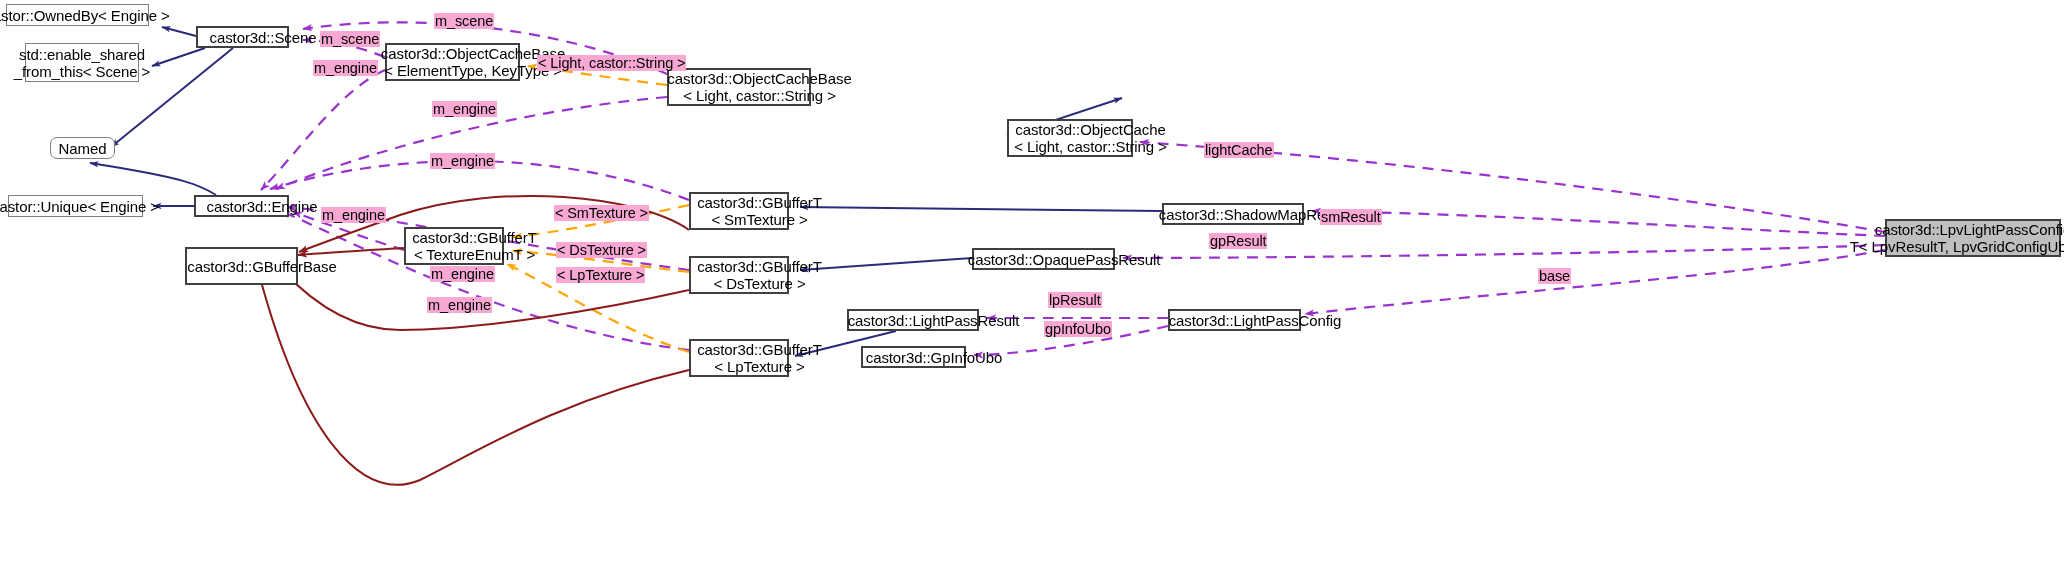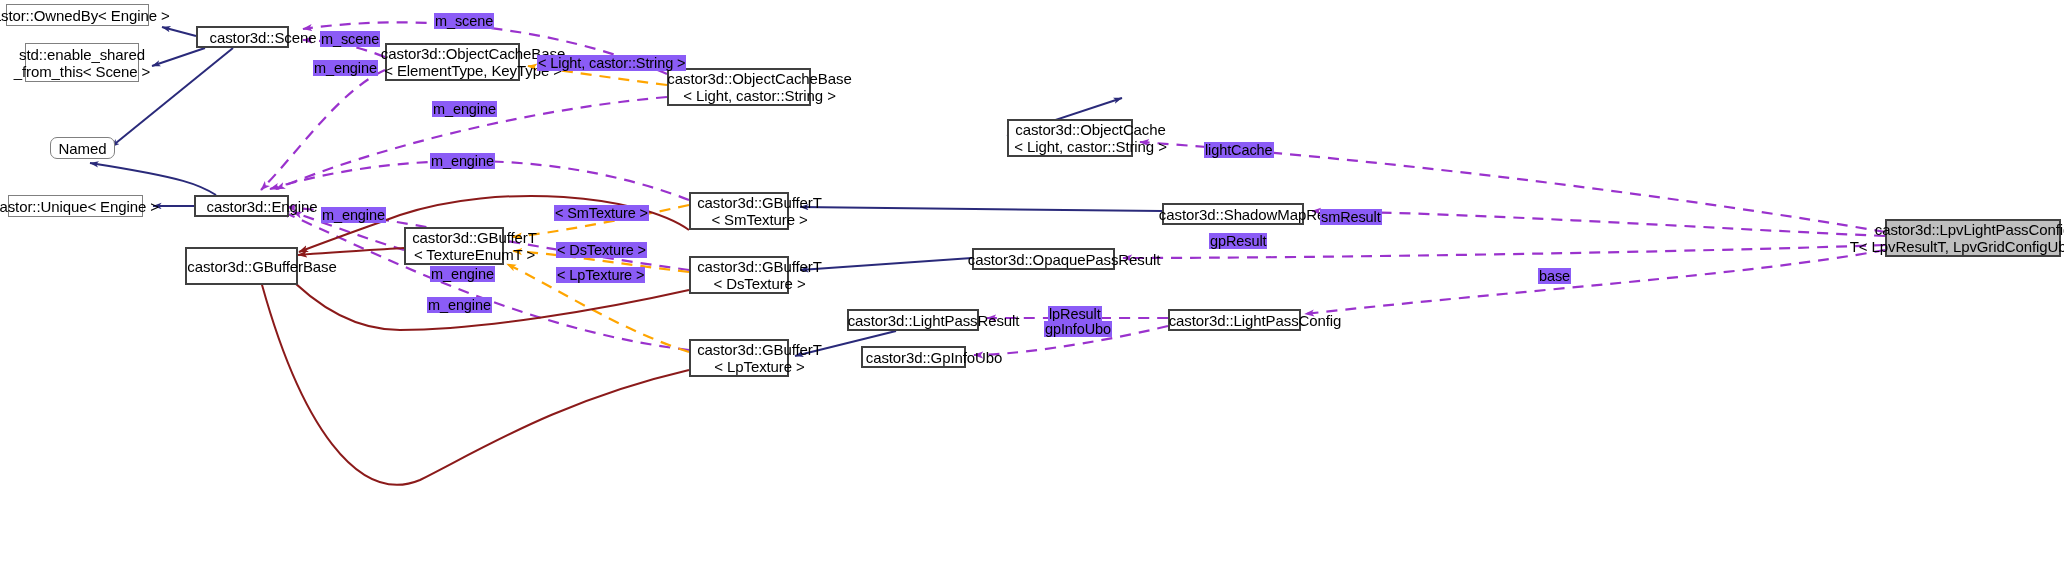--- a/index.html
+++ b/index.html
@@ -51,21 +51,21 @@
     background: #bfbfbf;
   }
   .node .ln {
     display: block;
   }
   .edge-label {
     position: absolute;
     font-size: 14.5px;
     line-height: 16px;
     color: #000000;
-    background: #8b5cf6;
+    background: #f9a8d4;
     white-space: nowrap;
     padding: 0 1px;
     z-index: 6;
     letter-spacing: -0.1px;
   }
 </style>
 </head>
 <body>
 
 <div id="diagram">
@@ -211,17 +211,17 @@
       <div class="edge-label" style="left: 321px; top: 207px;">m_engine</div>
       <div class="edge-label" style="left: 554px; top: 205px;">&lt; SmTexture &gt;</div>
       <div class="edge-label" style="left: 556px; top: 242px;">&lt; DsTexture &gt;</div>
       <div class="edge-label" style="left: 556px; top: 267px;">&lt; LpTexture &gt;</div>
       <div class="edge-label" style="left: 430px; top: 266px;">m_engine</div>
       <div class="edge-label" style="left: 427px; top: 297px;">m_engine</div>
       <div class="edge-label" style="left: 1204px; top: 142px;">lightCache</div>
       <div class="edge-label" style="left: 1320px; top: 209px; text-align: right;">smResult</div>
       <div class="edge-label" style="left: 1209px; top: 233px;">gpResult</div>
       <div class="edge-label" style="left: 1538px; top: 268px;">base</div>
-      <div class="edge-label" style="left: 1048px; top: 306px;">lpResult</div>
+      <div class="edge-label" style="left: 1048px; top: 292px;">lpResult</div>
       <div class="edge-label" style="left: 1044px; top: 321px;">gpInfoUbo</div>
     </div>
 
 </div>
 
 </body></html>

